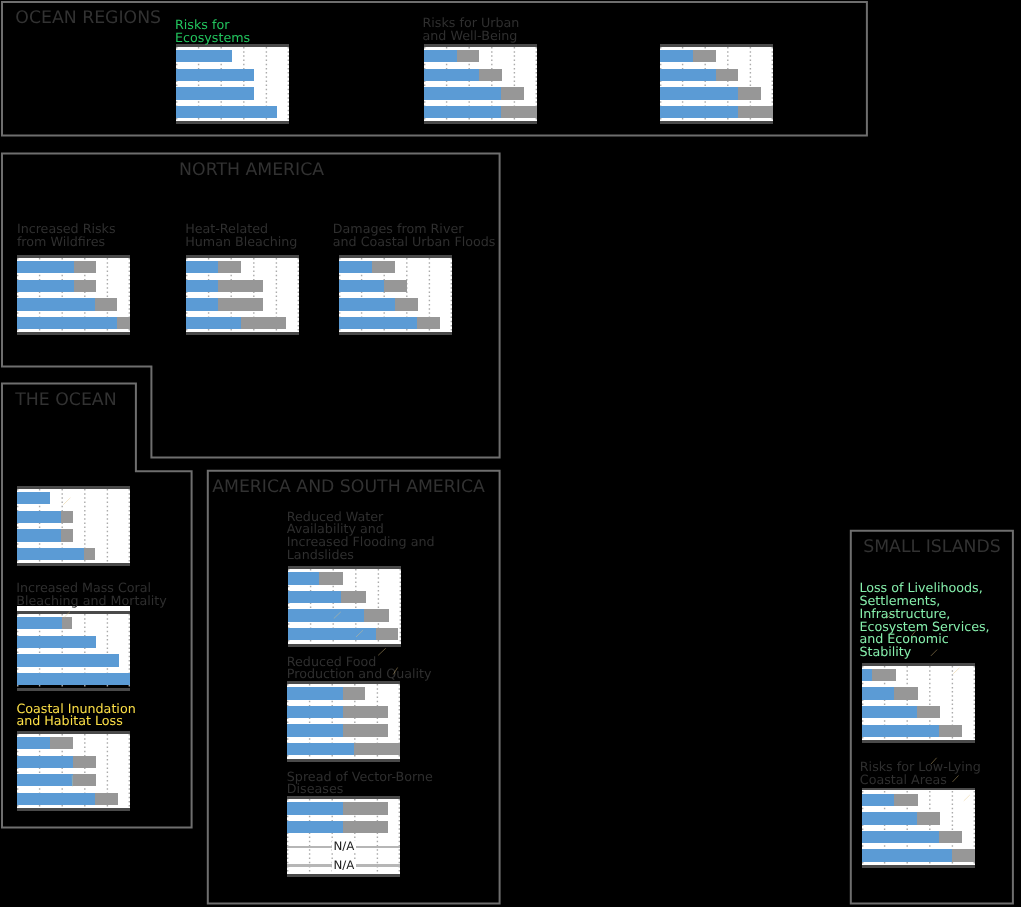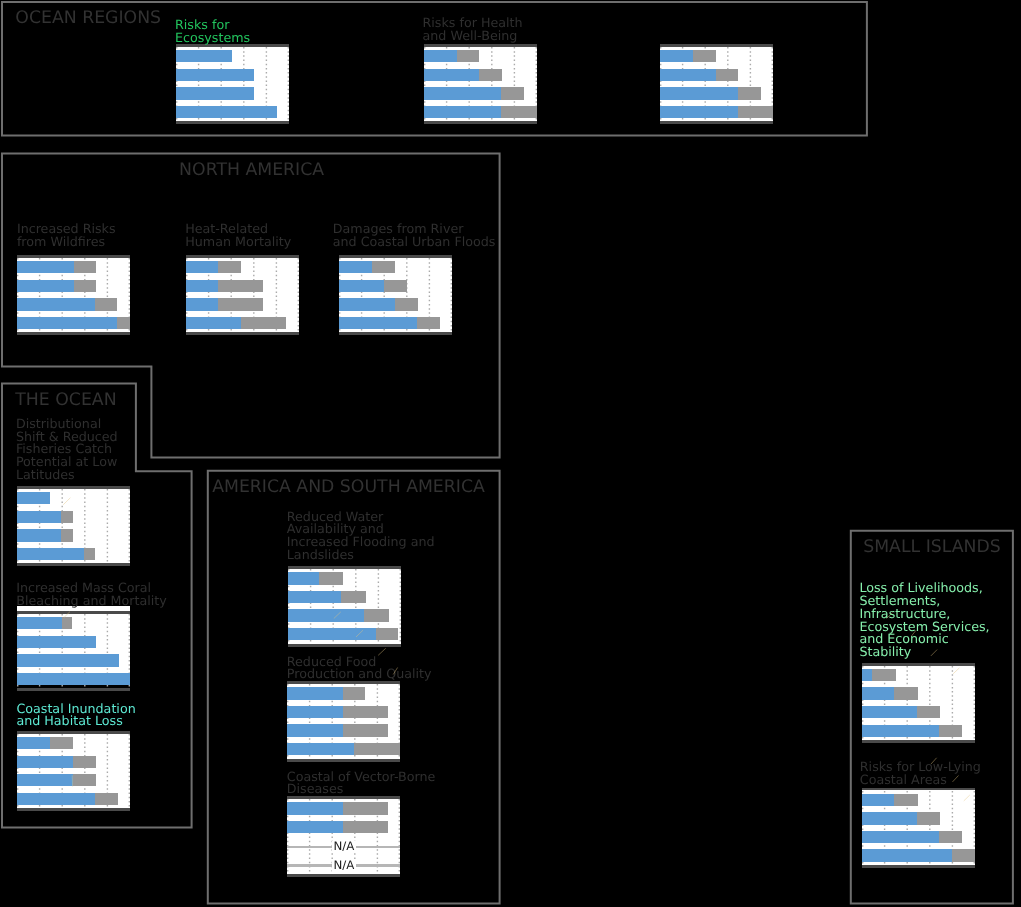--- a/index.html
+++ b/index.html
@@ -55,21 +55,21 @@
     <div class="bar" style="left: 424px; top: 50.025px; width: 32.77px; height: 12.35px; background: rgb(91, 155, 213);"></div>
     <div class="bar" style="left: 456.77px; top: 50.025px; width: 22.6px; height: 12.35px; background: rgb(151, 151, 151);"></div>
     <div class="bar" style="left: 424px; top: 68.625px; width: 54.692px; height: 12.35px; background: rgb(91, 155, 213);"></div>
     <div class="bar" style="left: 478.692px; top: 68.625px; width: 23.052px; height: 12.35px; background: rgb(151, 151, 151);"></div>
     <div class="bar" style="left: 424px; top: 87.225px; width: 77.066px; height: 12.35px; background: rgb(91, 155, 213);"></div>
     <div class="bar" style="left: 501.066px; top: 87.225px; width: 23.052px; height: 12.35px; background: rgb(151, 151, 151);"></div>
     <div class="bar" style="left: 424px; top: 105.825px; width: 77.066px; height: 12.35px; background: rgb(91, 155, 213);"></div>
     <div class="bar" style="left: 501.066px; top: 105.825px; width: 35.934px; height: 12.35px; background: rgb(151, 151, 151);"></div>
     <div class="spine" style="left: 424px; top: 44px; width: 113px; height: 2.9px; background: rgb(74, 74, 74);"></div>
     <div class="spine" style="left: 424px; top: 121.3px; width: 113px; height: 3px; background: rgb(74, 74, 74);"></div>
-    <div class="chart-title" style="left: 422.5px; top: 16.8px; color: rgb(47, 47, 47);">Risks for Health
+    <div class="chart-title" style="left: 422.5px; top: 16.8px; color: rgb(47, 47, 47);">Risks for Urban
 and Well-Being</div>
     <div class="plot" style="left: 660.3px; top: 44px; width: 113px; height: 80.3px; background: rgb(255, 255, 255);"></div>
     <svg class="gridsvg" width="113" height="74.39999999999999" style="left: 660.3px; top: 46.9px;">
       <line x1="0.7" y1="0" x2="0.7" y2="74.39999999999999" stroke="#aaaaaa" stroke-width="1.4" stroke-dasharray="1.5 2.68"></line>
       <line x1="22.6" y1="0" x2="22.6" y2="74.39999999999999" stroke="#aaaaaa" stroke-width="1.4" stroke-dasharray="1.5 2.68"></line>
       <line x1="45.2" y1="0" x2="45.2" y2="74.39999999999999" stroke="#aaaaaa" stroke-width="1.4" stroke-dasharray="1.5 2.68"></line>
       <line x1="67.8" y1="0" x2="67.8" y2="74.39999999999999" stroke="#aaaaaa" stroke-width="1.4" stroke-dasharray="1.5 2.68"></line>
       <line x1="90.4" y1="0" x2="90.4" y2="74.39999999999999" stroke="#aaaaaa" stroke-width="1.4" stroke-dasharray="1.5 2.68"></line>
       <line x1="112.3" y1="0" x2="112.3" y2="74.39999999999999" stroke="#aaaaaa" stroke-width="1.4" stroke-dasharray="1.5 2.68"></line>
     </svg>
@@ -121,21 +121,21 @@
     <div class="bar" style="left: 218.37px; top: 261.025px; width: 22.826px; height: 12.35px; background: rgb(151, 151, 151);"></div>
     <div class="bar" style="left: 185.6px; top: 279.625px; width: 32.77px; height: 12.35px; background: rgb(91, 155, 213);"></div>
     <div class="bar" style="left: 218.37px; top: 279.625px; width: 44.974px; height: 12.35px; background: rgb(151, 151, 151);"></div>
     <div class="bar" style="left: 185.6px; top: 298.225px; width: 32.77px; height: 12.35px; background: rgb(91, 155, 213);"></div>
     <div class="bar" style="left: 218.37px; top: 298.225px; width: 44.974px; height: 12.35px; background: rgb(151, 151, 151);"></div>
     <div class="bar" style="left: 185.6px; top: 316.825px; width: 55.596px; height: 12.35px; background: rgb(91, 155, 213);"></div>
     <div class="bar" style="left: 241.196px; top: 316.825px; width: 44.748px; height: 12.35px; background: rgb(151, 151, 151);"></div>
     <div class="spine" style="left: 185.6px; top: 255px; width: 113px; height: 2.9px; background: rgb(74, 74, 74);"></div>
     <div class="spine" style="left: 185.6px; top: 332.3px; width: 113px; height: 3px; background: rgb(74, 74, 74);"></div>
     <div class="chart-title" style="left: 185.2px; top: 223.3px; color: rgb(47, 47, 47);">Heat-Related
-Human Mortality</div>
+Human Bleaching</div>
     <div class="plot" style="left: 339px; top: 255px; width: 113px; height: 80.3px; background: rgb(255, 255, 255);"></div>
     <svg class="gridsvg" width="113" height="74.39999999999999" style="left: 339px; top: 257.9px;">
       <line x1="0.7" y1="0" x2="0.7" y2="74.39999999999999" stroke="#aaaaaa" stroke-width="1.4" stroke-dasharray="1.5 2.68"></line>
       <line x1="22.6" y1="0" x2="22.6" y2="74.39999999999999" stroke="#aaaaaa" stroke-width="1.4" stroke-dasharray="1.5 2.68"></line>
       <line x1="45.2" y1="0" x2="45.2" y2="74.39999999999999" stroke="#aaaaaa" stroke-width="1.4" stroke-dasharray="1.5 2.68"></line>
       <line x1="67.8" y1="0" x2="67.8" y2="74.39999999999999" stroke="#aaaaaa" stroke-width="1.4" stroke-dasharray="1.5 2.68"></line>
       <line x1="90.4" y1="0" x2="90.4" y2="74.39999999999999" stroke="#aaaaaa" stroke-width="1.4" stroke-dasharray="1.5 2.68"></line>
       <line x1="112.3" y1="0" x2="112.3" y2="74.39999999999999" stroke="#aaaaaa" stroke-width="1.4" stroke-dasharray="1.5 2.68"></line>
     </svg>
     <div class="bar" style="left: 339px; top: 261.025px; width: 32.996px; height: 12.35px; background: rgb(91, 155, 213);"></div>
@@ -165,25 +165,20 @@
     </svg>
     <div class="bar" style="left: 16.9px; top: 492.125px; width: 33.448px; height: 12.35px; background: rgb(91, 155, 213);"></div>
     <div class="bar" style="left: 16.9px; top: 510.725px; width: 44.522px; height: 12.35px; background: rgb(91, 155, 213);"></div>
     <div class="bar" style="left: 61.422px; top: 510.725px; width: 11.3px; height: 12.35px; background: rgb(151, 151, 151);"></div>
     <div class="bar" style="left: 16.9px; top: 529.325px; width: 44.522px; height: 12.35px; background: rgb(91, 155, 213);"></div>
     <div class="bar" style="left: 61.422px; top: 529.325px; width: 11.3px; height: 12.35px; background: rgb(151, 151, 151);"></div>
     <div class="bar" style="left: 16.9px; top: 547.925px; width: 67.122px; height: 12.35px; background: rgb(91, 155, 213);"></div>
     <div class="bar" style="left: 84.022px; top: 547.925px; width: 11.074px; height: 12.35px; background: rgb(151, 151, 151);"></div>
     <div class="spine" style="left: 16.9px; top: 486.1px; width: 113px; height: 2.9px; background: rgb(74, 74, 74);"></div>
     <div class="spine" style="left: 16.9px; top: 563.4px; width: 113px; height: 3px; background: rgb(74, 74, 74);"></div>
-    <div class="chart-title" style="left: 15.9px; top: 417.9px; color: rgb(47, 47, 47);">Distributional
-Shift &amp; Reduced
-Fisheries Catch
-Potential at Low
-Latitudes</div>
     <div class="plot" style="left: 16.9px; top: 606px; width: 113px; height: 78.9px; background: rgb(255, 255, 255);"></div>
     <svg class="gridsvg" width="113" height="74.39999999999999" style="left: 16.9px; top: 613.9px;">
       <line x1="0.7" y1="0" x2="0.7" y2="74.39999999999999" stroke="#aaaaaa" stroke-width="1.4" stroke-dasharray="1.5 2.68"></line>
       <line x1="22.6" y1="0" x2="22.6" y2="74.39999999999999" stroke="#aaaaaa" stroke-width="1.4" stroke-dasharray="1.5 2.68"></line>
       <line x1="45.2" y1="0" x2="45.2" y2="74.39999999999999" stroke="#aaaaaa" stroke-width="1.4" stroke-dasharray="1.5 2.68"></line>
       <line x1="67.8" y1="0" x2="67.8" y2="74.39999999999999" stroke="#aaaaaa" stroke-width="1.4" stroke-dasharray="1.5 2.68"></line>
       <line x1="90.4" y1="0" x2="90.4" y2="74.39999999999999" stroke="#aaaaaa" stroke-width="1.4" stroke-dasharray="1.5 2.68"></line>
       <line x1="112.3" y1="0" x2="112.3" y2="74.39999999999999" stroke="#aaaaaa" stroke-width="1.4" stroke-dasharray="1.5 2.68"></line>
     </svg>
     <div class="bar" style="left: 16.9px; top: 617.025px; width: 44.748px; height: 12.35px; background: rgb(91, 155, 213);"></div>
@@ -207,21 +202,21 @@
     <div class="bar" style="left: 16.9px; top: 736.925px; width: 33.448px; height: 12.35px; background: rgb(91, 155, 213);"></div>
     <div class="bar" style="left: 50.348px; top: 736.925px; width: 22.6px; height: 12.35px; background: rgb(151, 151, 151);"></div>
     <div class="bar" style="left: 16.9px; top: 755.525px; width: 56.048px; height: 12.35px; background: rgb(91, 155, 213);"></div>
     <div class="bar" style="left: 72.948px; top: 755.525px; width: 22.6px; height: 12.35px; background: rgb(151, 151, 151);"></div>
     <div class="bar" style="left: 16.9px; top: 774.125px; width: 56.048px; height: 12.35px; background: rgb(91, 155, 213);"></div>
     <div class="bar" style="left: 72.948px; top: 774.125px; width: 22.6px; height: 12.35px; background: rgb(151, 151, 151);"></div>
     <div class="bar" style="left: 16.9px; top: 792.725px; width: 78.196px; height: 12.35px; background: rgb(91, 155, 213);"></div>
     <div class="bar" style="left: 95.096px; top: 792.725px; width: 23.278px; height: 12.35px; background: rgb(151, 151, 151);"></div>
     <div class="spine" style="left: 16.9px; top: 730.9px; width: 113px; height: 2.9px; background: rgb(74, 74, 74);"></div>
     <div class="spine" style="left: 16.9px; top: 808.2px; width: 113px; height: 3px; background: rgb(74, 74, 74);"></div>
-    <div class="chart-title" style="left: 16.4px; top: 702.6px; color: #5eead4;">Coastal Inundation
+    <div class="chart-title" style="left: 16.4px; top: 702.6px; color: #fde047;">Coastal Inundation
 and Habitat Loss</div>
     <svg width="1021" height="907" class="regionsvg">
       <polygon points="207.8,470.8 499.6,470.8 499.6,903.4 207.8,903.4" fill="#000000" stroke="#6e6e6e" stroke-width="2"></polygon>
     </svg>
     <div class="region-title" style="top: 479.2px; color: rgb(50, 50, 50); left: 212.2px;">AMERICA AND SOUTH AMERICA</div>
     <div class="plot" style="left: 287.6px; top: 566.2px; width: 113px; height: 80.3px; background: rgb(255, 255, 255);"></div>
     <svg class="gridsvg" width="113" height="74.39999999999999" style="left: 287.6px; top: 569.1px;">
       <line x1="0.7" y1="0" x2="0.7" y2="74.39999999999999" stroke="#aaaaaa" stroke-width="1.4" stroke-dasharray="1.5 2.68"></line>
       <line x1="22.6" y1="0" x2="22.6" y2="74.39999999999999" stroke="#aaaaaa" stroke-width="1.4" stroke-dasharray="1.5 2.68"></line>
       <line x1="45.2" y1="0" x2="45.2" y2="74.39999999999999" stroke="#aaaaaa" stroke-width="1.4" stroke-dasharray="1.5 2.68"></line>
@@ -276,21 +271,21 @@
     <div class="bar" style="left: 287.4px; top: 802.225px; width: 55.144px; height: 12.35px; background: rgb(91, 155, 213);"></div>
     <div class="bar" style="left: 342.544px; top: 802.225px; width: 45.652px; height: 12.35px; background: rgb(151, 151, 151);"></div>
     <div class="bar" style="left: 287.4px; top: 820.825px; width: 55.144px; height: 12.35px; background: rgb(91, 155, 213);"></div>
     <div class="bar" style="left: 342.544px; top: 820.825px; width: 45.652px; height: 12.35px; background: rgb(151, 151, 151);"></div>
     <div class="narule" style="left: 287.4px; top: 845.7px; width: 113px; height: 2.3px; background: rgb(182, 182, 182);"></div>
     <div class="natext" style="left: 287.4px; top: 841.4px; width: 113px; color: rgb(26, 26, 26);"><span style="background: rgb(255, 255, 255); padding: 0px 1.5px; transform: translateZ(0px); display: inline-block;">N/A</span></div>
     <div class="narule" style="left: 287.4px; top: 864.3px; width: 113px; height: 2.3px; background: rgb(182, 182, 182);"></div>
     <div class="natext" style="left: 287.4px; top: 860px; width: 113px; color: rgb(26, 26, 26);"><span style="background: rgb(255, 255, 255); padding: 0px 1.5px; transform: translateZ(0px); display: inline-block;">N/A</span></div>
     <div class="spine" style="left: 287.4px; top: 796.2px; width: 113px; height: 2.9px; background: rgb(74, 74, 74);"></div>
     <div class="spine" style="left: 287.4px; top: 873.5px; width: 113px; height: 3px; background: rgb(74, 74, 74);"></div>
-    <div class="chart-title" style="left: 286.8px; top: 770.6px; color: rgb(47, 47, 47);">Coastal of Vector-Borne
+    <div class="chart-title" style="left: 286.8px; top: 770.6px; color: rgb(47, 47, 47);">Spread of Vector-Borne
 Diseases</div>
     <svg width="1021" height="907" class="regionsvg">
       <polygon points="850.8,530.8 1012.9,530.8 1012.9,903.4 850.8,903.4" fill="#000000" stroke="#6e6e6e" stroke-width="2"></polygon>
     </svg>
     <div class="region-title" style="top: 539.1px; color: rgb(50, 50, 50); left: 932px; transform: translateX(-50%) translateZ(0px);">SMALL ISLANDS</div>
     <div class="plot" style="left: 861.7px; top: 662.8px; width: 113px; height: 80.3px; background: rgb(255, 255, 255);"></div>
     <svg class="gridsvg" width="113" height="74.39999999999999" style="left: 861.7px; top: 665.7px;">
       <line x1="0.7" y1="0" x2="0.7" y2="74.39999999999999" stroke="#aaaaaa" stroke-width="1.4" stroke-dasharray="1.5 2.68"></line>
       <line x1="22.6" y1="0" x2="22.6" y2="74.39999999999999" stroke="#aaaaaa" stroke-width="1.4" stroke-dasharray="1.5 2.68"></line>
       <line x1="45.2" y1="0" x2="45.2" y2="74.39999999999999" stroke="#aaaaaa" stroke-width="1.4" stroke-dasharray="1.5 2.68"></line>

